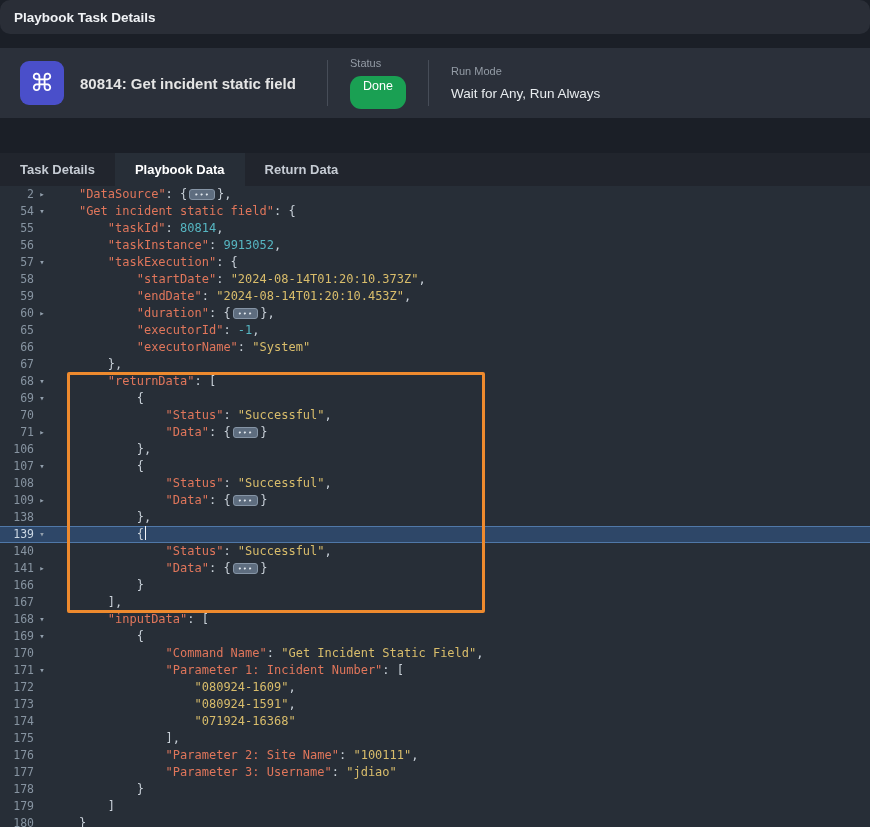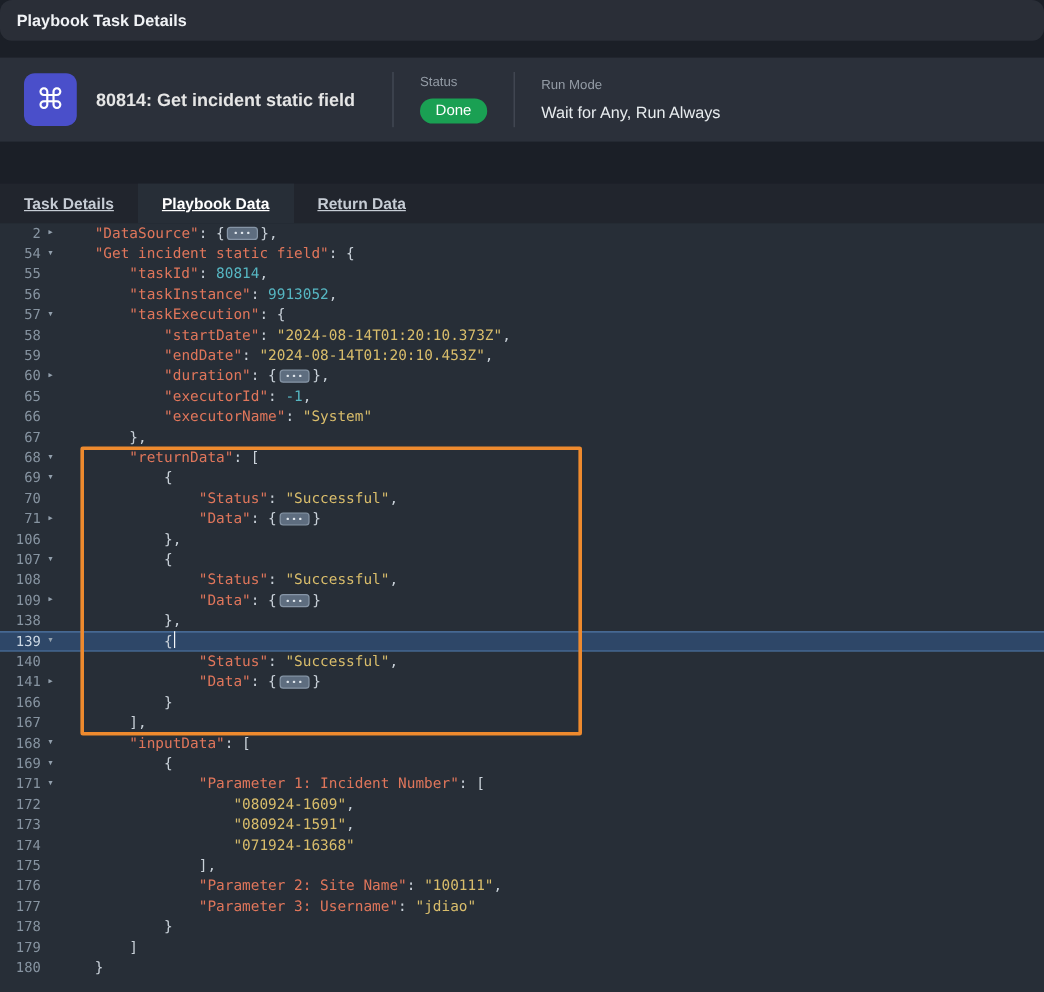--- a/index.html
+++ b/index.html
@@ -46,40 +46,39 @@
   .task-subtitle { margin-top: 6px; font-size: 13px; color: #98a1ab; }
   .vdivider { width: 1px; height: 46px; background: #474d58; margin: 0 22px; flex: none; }
   .field-label { font-size: 11px; color: #949ca6; }
   .status-block { width: 56px; }
   .status-badge {
     margin-top: 7px;
     display: inline-block;
     background: var(--green, #1aa053);
     color: #ffffff;
     font-size: 12.5px;
-    padding: 3px 13px 4px;
+    padding: 3px 13px 16px;
     border-radius: 11px;
   }
   .runmode-value { margin-top: 9px; font-size: 13.5px; color: #e8ecef; }
 
   
   .tabbar {
     margin-top: 35px;
     height: 33px;
     background: #21252d;
     display: flex;
   }
   .tab {
     padding: 0 20px;
     line-height: 33px;
     font-size: 13px;
     font-weight: 600;
     color: #c6ccd4;
     cursor: pointer;
-    text-decoration: underline;
   }
   .tab.active { background: #272e37; color: #ffffff; }
 
   
   .editor {
     position: relative;
     height: 641px;
     background: #272e37;
     font-family: "DejaVu Sans Mono", monospace;
     font-size: 12px;
@@ -309,20 +308,25 @@
         <span class="line-number">168</span>
         <span class="fold-marker">▾</span>
         <span class="line-content"><span>        </span><span class="tok-key">"inputData"</span><span class="tok-punc">: [</span></span>
       </div>
       <div class="code-line">
         <span class="line-number">169</span>
         <span class="fold-marker">▾</span>
         <span class="line-content"><span>            </span><span class="tok-punc">{</span></span>
       </div>
       <div class="code-line">
+        <span class="line-number">170</span>
+        <span class="fold-marker"></span>
+        <span class="line-content"><span>                </span><span class="tok-key">"Command Name"</span><span class="tok-punc">: </span><span class="tok-str">"Get Incident Static Field"</span><span class="tok-punc">,</span></span>
+      </div>
+      <div class="code-line">
         <span class="line-number">171</span>
         <span class="fold-marker">▾</span>
         <span class="line-content"><span>                </span><span class="tok-key">"Parameter 1: Incident Number"</span><span class="tok-punc">: [</span></span>
       </div>
       <div class="code-line">
         <span class="line-number">172</span>
         <span class="fold-marker"></span>
         <span class="line-content"><span>                    </span><span class="tok-str">"080924-1609"</span><span class="tok-punc">,</span></span>
       </div>
       <div class="code-line">

